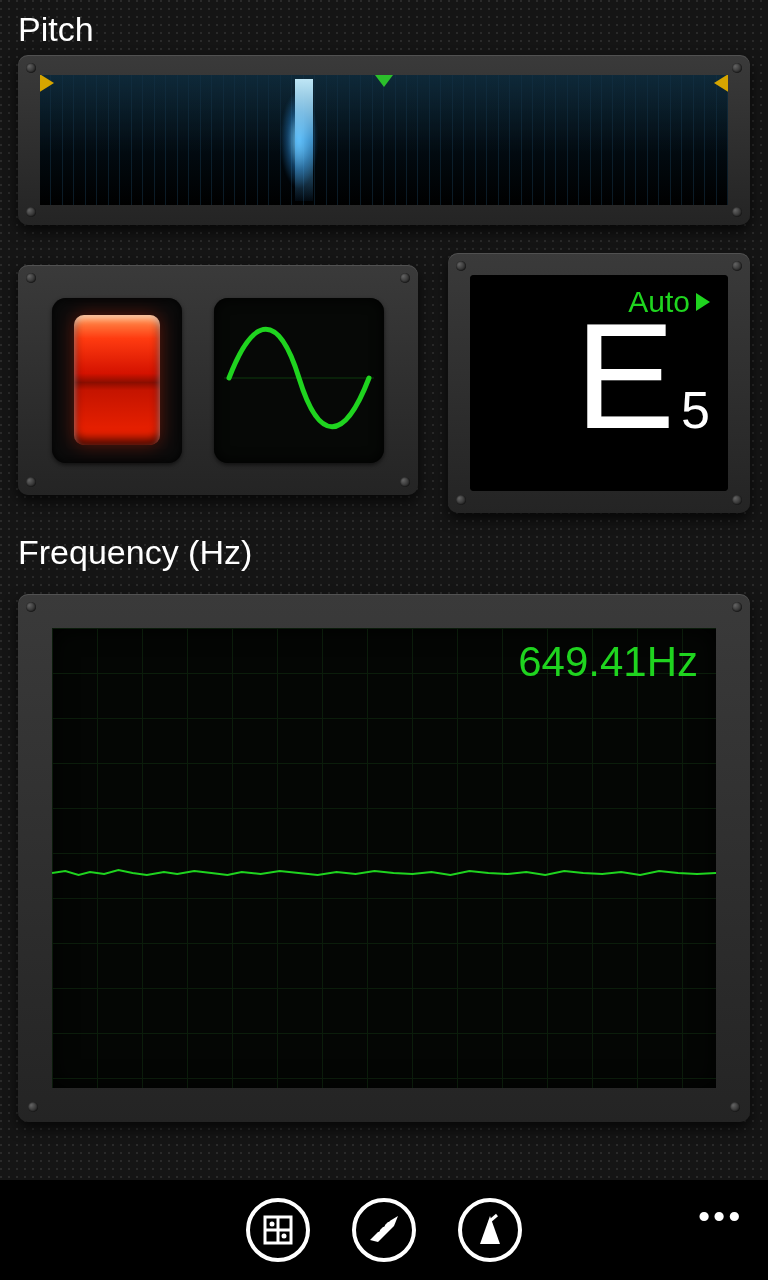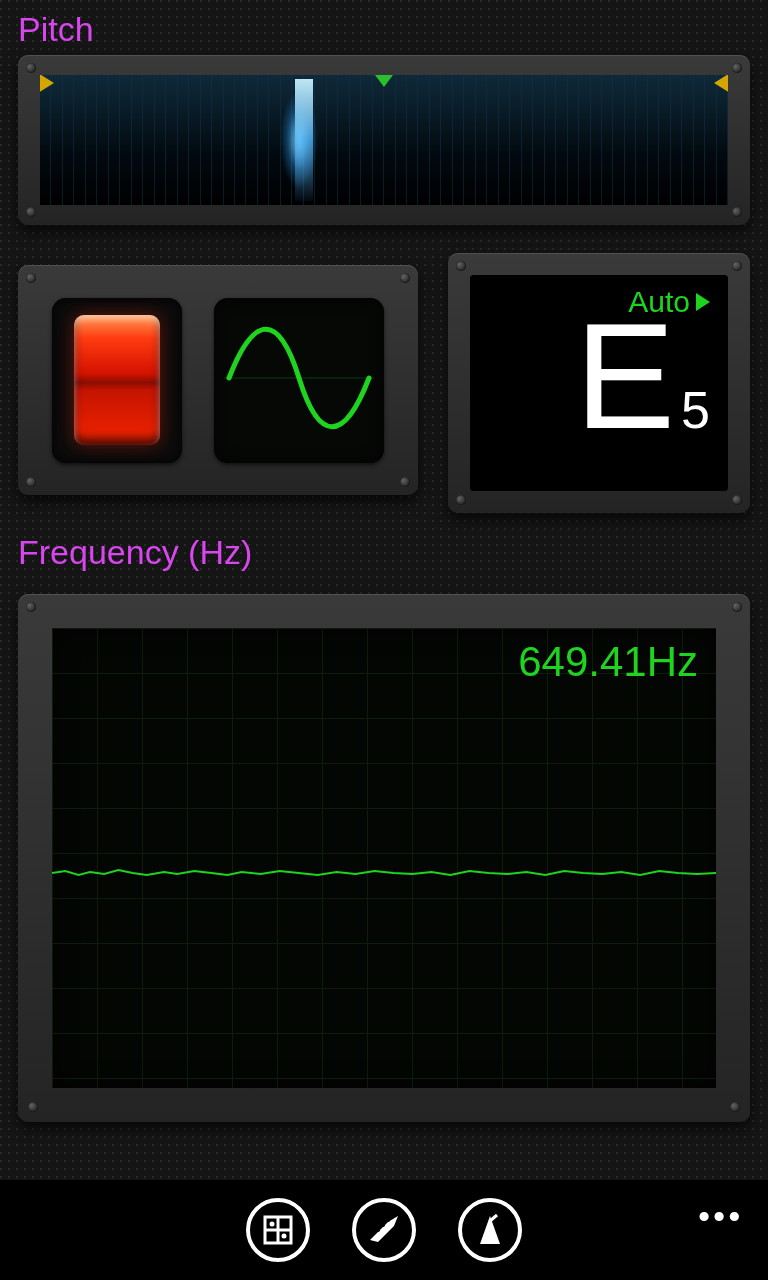--- a/index.html
+++ b/index.html
@@ -16,21 +16,21 @@
       radial-gradient(circle at 1px 1px, #2a2a2a 1px, transparent 1px);
     background-size: 8px 8px;
     background-color: #151515;
     display: flex;
     flex-direction: column;
   }
 
   .section-label {
     font-size: 34px;
     font-weight: 300;
-    color: #d946ef;
+    color: #ffffff;
     padding: 10px 18px 6px 18px;
   }
 
   
   .pitch-panel {
     margin: 0 18px;
     height: 170px;
     border-radius: 6px;
     background: linear-gradient(180deg, #e8e8e8, #8a8a8a 8%, #111 12%, #000 50%, #111 88%, #8a8a8a 92%, #e8e8e8);
     padding: 16px 14px;

